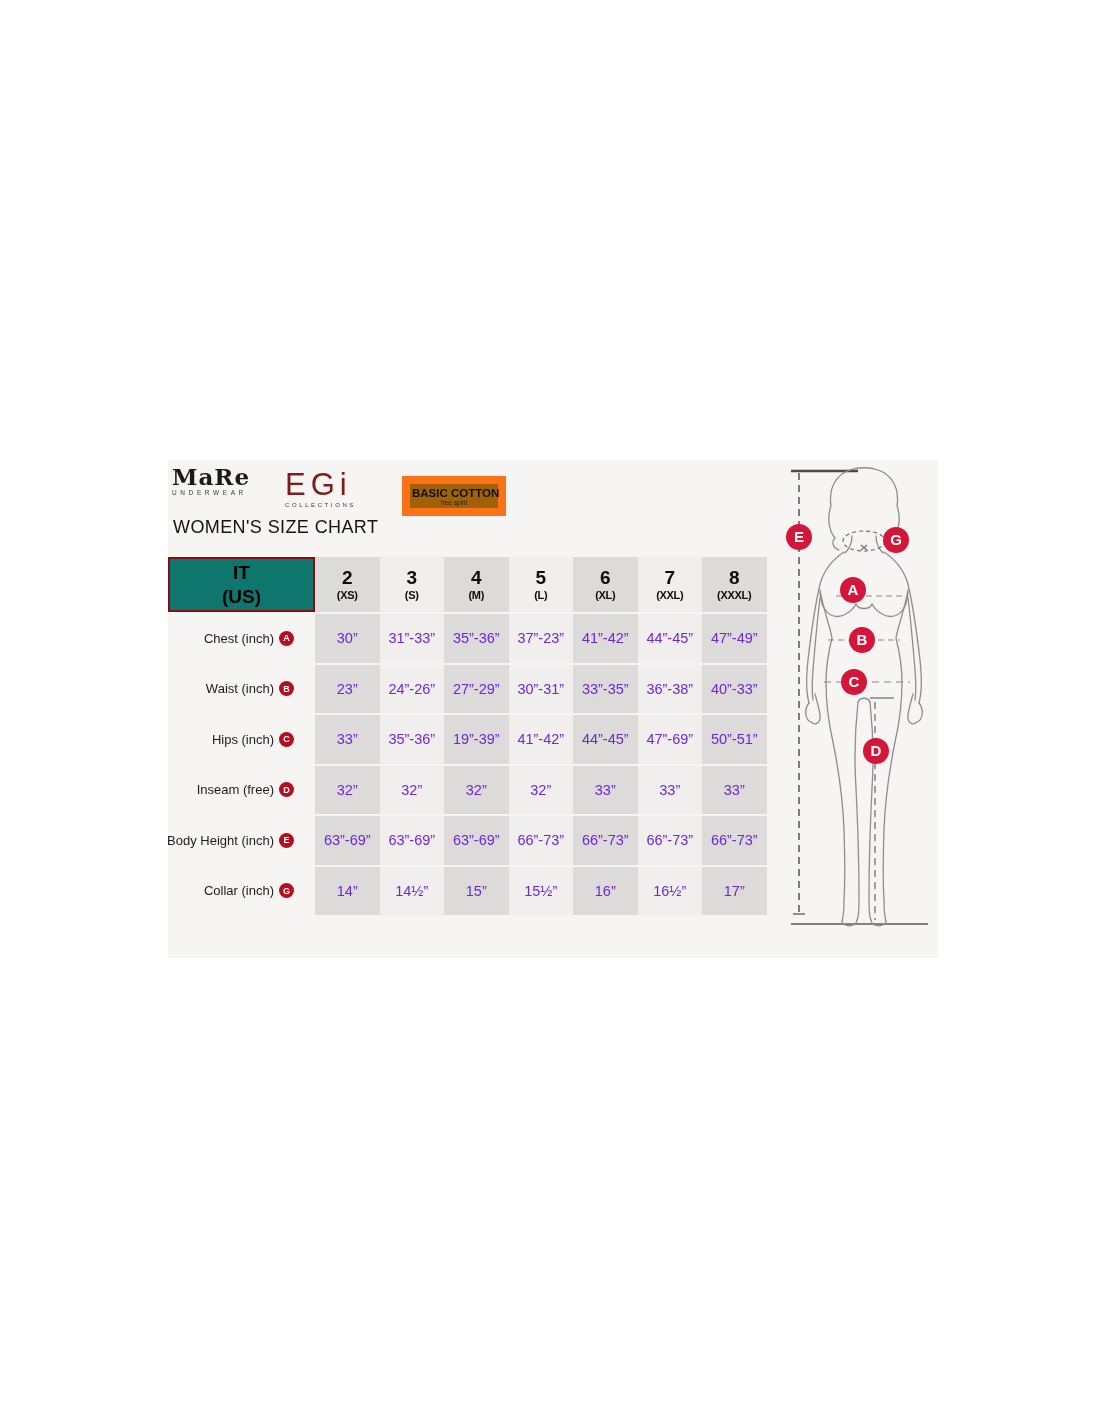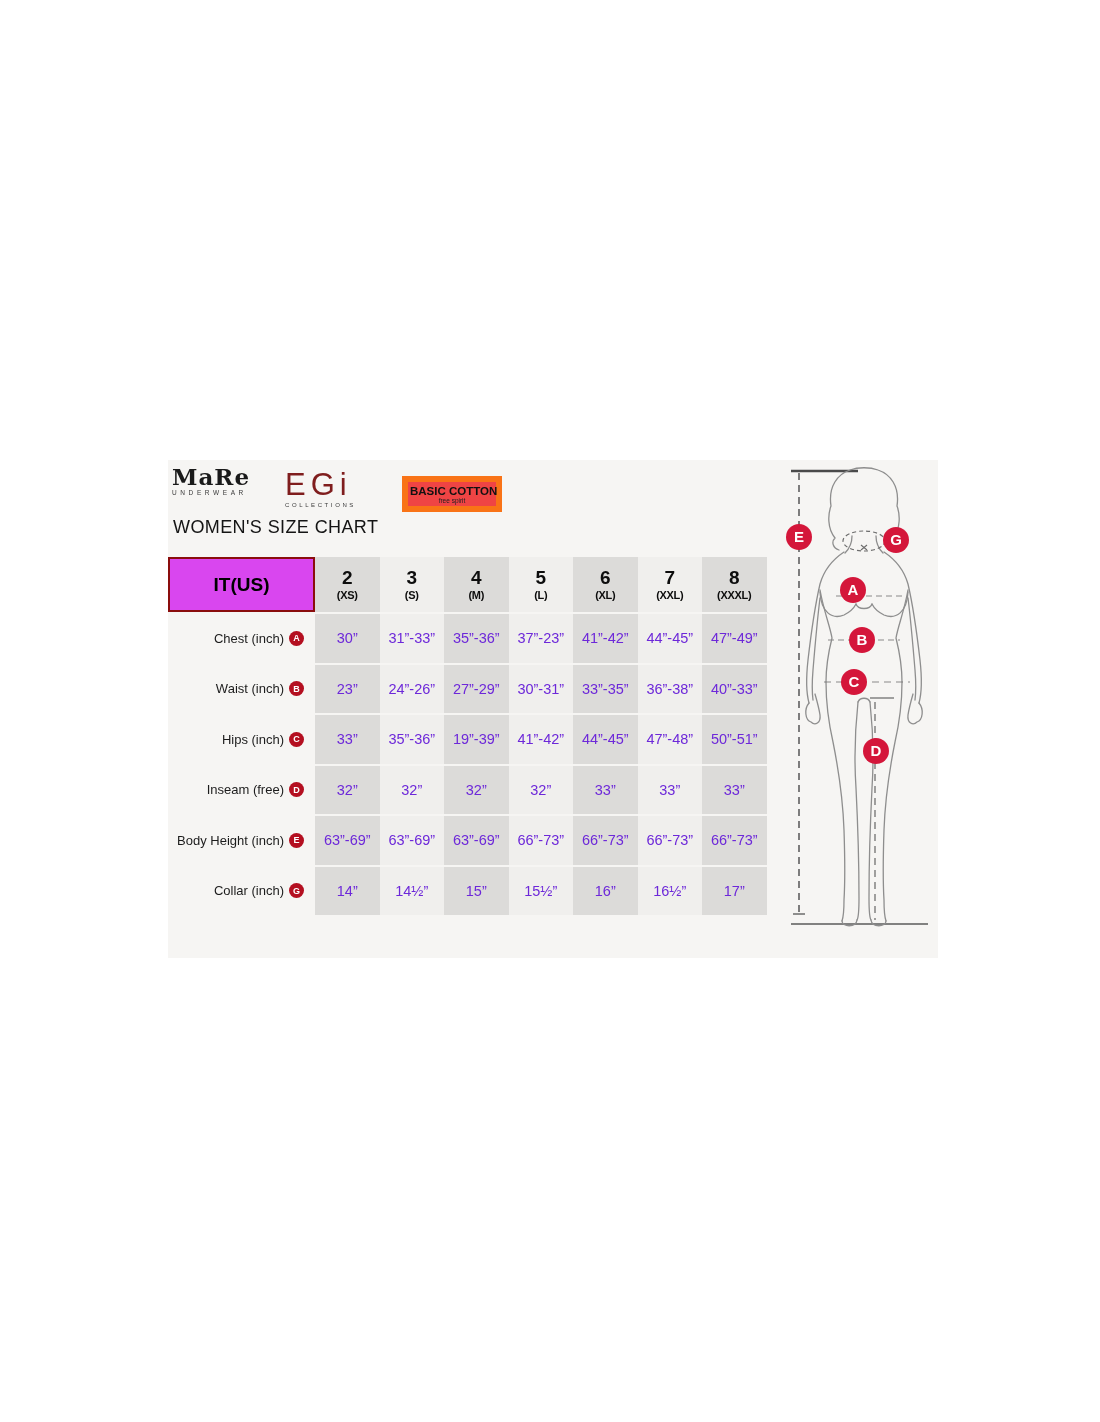--- a/index.html
+++ b/index.html
@@ -14,47 +14,47 @@
   }
   
   .logo-mare{position:absolute;left:4px;top:5px;width:110px;text-align:left;}
   .mare-name{font-family:"DejaVu Serif",serif;font-weight:bold;font-size:23px;line-height:1;color:#1a1a1a;letter-spacing:1px;}
   .mare-sub{font-size:6.5px;letter-spacing:3.6px;color:#3a3a3a;margin-top:1px;}
   .logo-egi{position:absolute;left:117px;top:9px;width:110px;text-align:left;}
   .egi-name{font-size:31px;line-height:1;color:#7f1d1d;letter-spacing:5px;font-weight:400;}
   .egi-sub{font-size:6px;letter-spacing:2.6px;color:#3a3a3a;margin-top:2px;}
   .logo-cotton{
     position:absolute;left:234px;top:16px;width:84px;
-    border:6px solid #f97316;background:#ef4444;text-align:center;padding:3px 2px 2px 2px;
+    border:8px solid #f97316;background:#a16207;text-align:center;padding:3px 2px 2px 2px;
   }
   .cotton-main{font-size:11.5px;font-weight:bold;color:#111;letter-spacing:0px;white-space:nowrap;}
   .cotton-sub{font-size:6.5px;color:#222;margin-top:0px;}
   
   .page-title{position:absolute;left:5px;top:57px;font-size:18px;color:#141414;letter-spacing:0.4px;}
   
   .size-table{
     position:absolute;left:0px;top:97px;
     display:grid;
     grid-template-columns:147px repeat(7,64.5px);
     grid-template-rows:55px repeat(6,48.5px);
     row-gap:2px;
   }
   .cell{display:flex;align-items:center;justify-content:center;font-size:14.5px;color:#6d28d9;white-space:nowrap;}
   .dark{background:#dcdbd9;}
   .light{background:#f0efed;}
   .red-cell{
-    background:#d946ef;border:2px solid #8a0d0d;
-    display:flex;flex-direction:row;align-items:center;justify-content:center;
+    background:#0f766e;border:2px solid #8a0d0d;
+    display:flex;flex-direction:column;align-items:center;justify-content:center;
     font-weight:bold;font-size:19px;color:#000;line-height:1.25;
   }
   .hcell{display:flex;flex-direction:column;align-items:center;justify-content:center;
     font-weight:bold;color:#0d0d0d;line-height:1.15;}
   .hsize{font-size:19px;}
   .hfit{font-size:11px;letter-spacing:-0.3px;white-space:nowrap;}
-  .label-cell{display:flex;align-items:center;justify-content:flex-end;padding-right:11px;font-size:13px;color:#1c1c1c;white-space:nowrap;}
+  .label-cell{display:flex;align-items:center;justify-content:flex-end;padding-right:21px;font-size:13px;color:#1c1c1c;white-space:nowrap;}
   .row-badge{
     width:15px;height:15px;border-radius:50%;background:#b40f20;color:#fff;
     font-size:9px;font-weight:bold;display:flex;align-items:center;justify-content:center;
     margin-left:5px;flex:0 0 auto;
   }
   
   .figure{position:absolute;left:610px;top:2px;}
 </style>
 </head>
 <body>
@@ -137,21 +137,21 @@
 
     <div class="label-cell">
         <span>Hips (inch)</span>
         <span class="row-badge">C</span>
       </div>
     <div class="cell dark">33”</div>
     <div class="cell light">35”-36”</div>
     <div class="cell dark">19”-39”</div>
     <div class="cell light">41”-42”</div>
     <div class="cell dark">44”-45”</div>
-    <div class="cell light">47”-48”</div>
+    <div class="cell light">47”-69”</div>
     <div class="cell dark">50”-51”</div>
 
     <div class="label-cell">
         <span>Inseam (free)</span>
         <span class="row-badge">D</span>
       </div>
     <div class="cell dark">32”</div>
     <div class="cell light">32”</div>
     <div class="cell dark">32”</div>
     <div class="cell light">32”</div>

